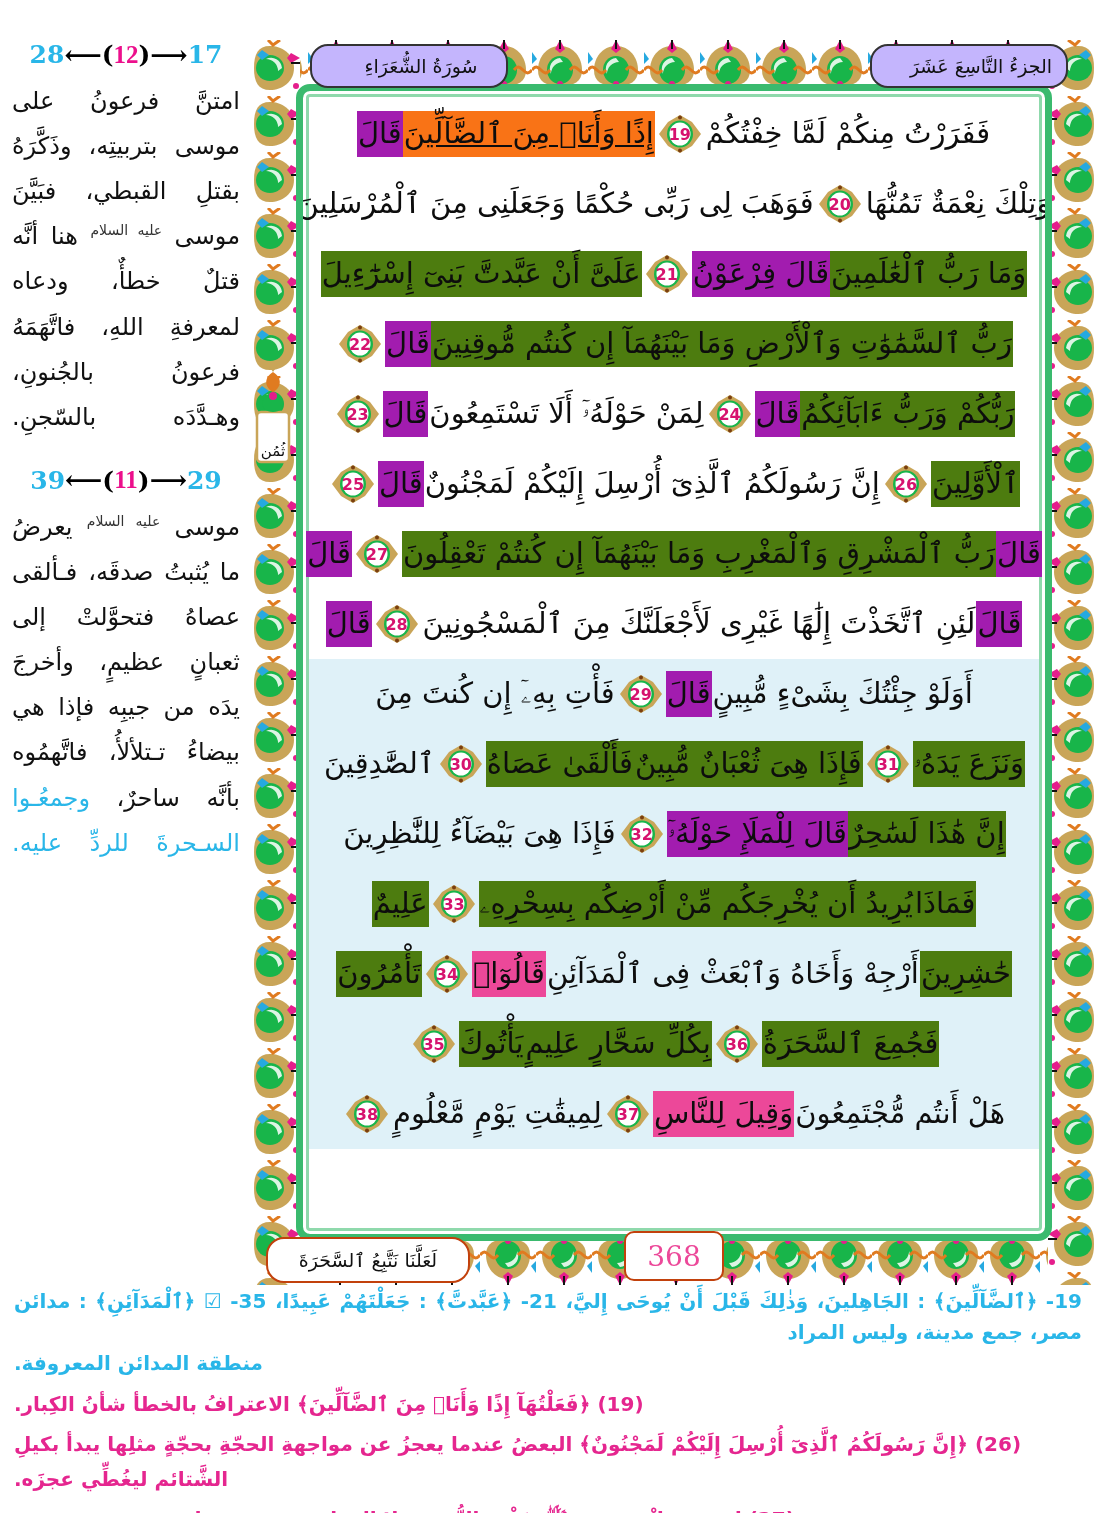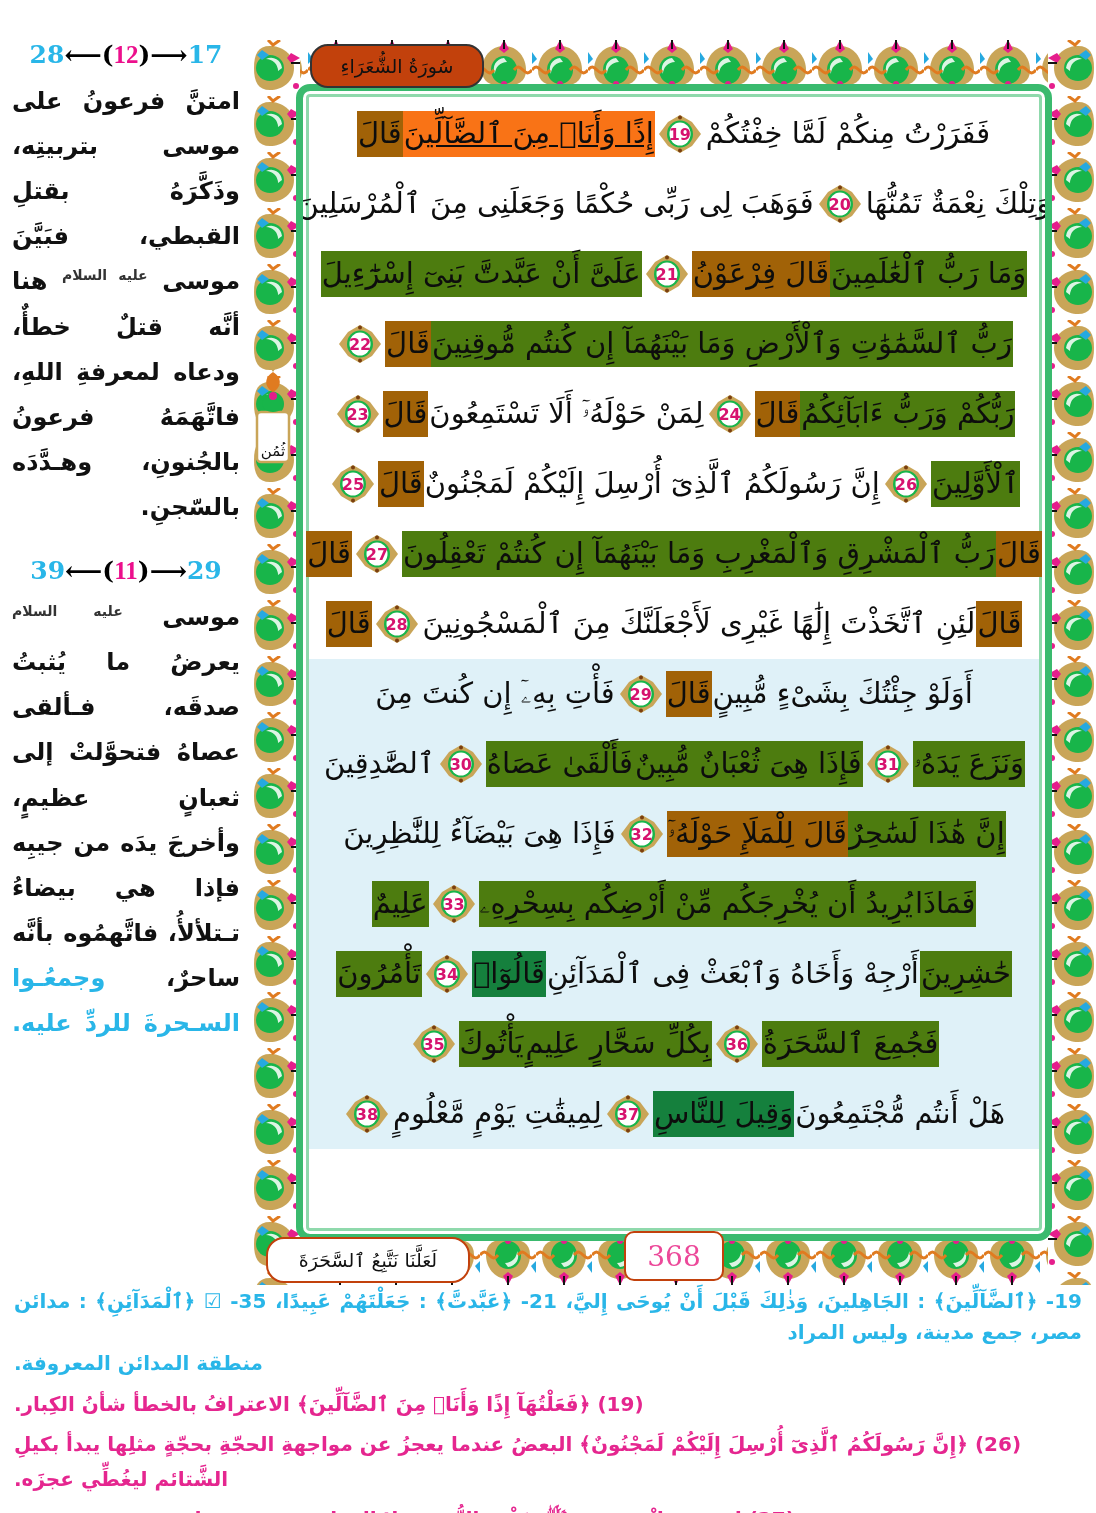--- a/index.html
+++ b/index.html
@@ -26,21 +26,21 @@
     margin-bottom:10px;
   }
   .range-bar .num{color:#29b6e8;}
   .range-bar .mid{color:#ec0f8c;font-family:Liberation Serif, serif;}
   .range-bar .paren{color:#000;}
   .range-bar .arrow{color:#000;font-size:26px;line-height:1;}
   .side-text{
     font-family:"DejaVu Sans","Liberation Sans",sans-serif;
     font-size:24px;line-height:1.88;
     text-align:justify;text-align-last:justify;
-    color:#111;direction:rtl;font-weight:bold;
+    color:#111;direction:rtl;
   }
   .side-text .hl-blue{color:#29b6e8;}
   .hon{font-size:14px;vertical-align:super;color:#333;}
 
   
   .frame-outer{
     position:absolute;left:252px;top:40px;
     width:844px;height:1245px;
   }
   .orn-band{position:absolute;background-repeat:repeat;}
@@ -74,22 +74,22 @@
     box-sizing:border-box;
   }
   .aline.blue{background:#dff1f8;}
   .seg{
     font-family:"DejaVu Sans","Liberation Sans",sans-serif;
     font-size:29px;line-height:1.42;
     color:#0d0d0d;white-space:nowrap;
     padding:2px 1px;
   }
   .seg.y{background:#4d7c0f;}
-  .seg.p{background:#a16207;}
-  .seg.b{background:#15803d;}
+  .seg.p{background:#a21caf;}
+  .seg.b{background:#ec4899;}
   .seg.o{background:#f97316;text-decoration:underline;}
 
   
   .ayah-no{
     display:inline-flex;align-items:center;justify-content:center;
     width:44px;height:40px;margin:0 3px;flex:none;position:relative;
   }
   .ayah-no svg{position:absolute;inset:0;width:44px;height:40px;}
   .ayah-no span{
     position:relative;z-index:2;
@@ -102,23 +102,24 @@
     position:absolute;left:-2px;top:322px;width:46px;height:106px;z-index:6;
   }
   .thumn .lbl{
     position:absolute;left:0;right:0;bottom:8px;text-align:center;
     font-size:15px;color:#111;font-family:"DejaVu Sans",sans-serif;
   }
 
   
   .cartouche{
     position:absolute;top:4px;height:40px;
-    background:#c2410c;border:2px solid #333;border-radius:18px;
+    background:#c4b5fd;border:2px solid #333;border-radius:18px;
     display:flex;align-items:center;justify-content:center;
     z-index:7;
+    padding-left:24px;
   }
   .cartouche span{font-size:19px;color:#111;white-space:nowrap;}
   .c-surah{left:58px;width:170px;}
   .c-juz{right:28px;width:170px;}
 
   
   .foot-cart{
     position:absolute;bottom:2px;height:42px;
     background:#fff;border:2px solid #c2410c;border-radius:18px;
     display:flex;align-items:center;justify-content:center;z-index:7;
@@ -217,20 +218,23 @@
       <rect width="48" height="1245" fill="url(#ornV)"></rect>
     </svg>
 
     <svg class="orn-band band-right" viewBox="0 0 48 1245" preserveAspectRatio="none">
       <rect width="48" height="1245" fill="url(#ornV)" transform="translate(48,0) scale(-1,1)"></rect>
     </svg>
 
     <div class="cartouche c-surah">
       <span>سُورَةُ الشُّعَرَاءِ</span>
     </div>
+    <div class="cartouche c-juz">
+      <span>الجزءُ التَّاسِعَ عَشَرَ</span>
+    </div>
 
     <div class="green-frame">
       <div class="text-area" id="lines-host">
           <div class="aline">
             <span class="seg ">فَفَرَرْتُ مِنكُمْ لَمَّا خِفْتُكُمْ</span>
             <span class="ayah-no">
               <svg viewBox="0 0 44 40">
                 <path d="M22 1 L34 8 L43 20 L34 32 L22 39 L10 32 L1 20 L10 8 Z" fill="#c9a558"></path>
                 <ellipse cx="22" cy="20" rx="13" ry="13.5" fill="#18b54a"></ellipse>
                 <ellipse cx="22" cy="20" rx="10.5" ry="11.5" fill="#ffffff"></ellipse>

